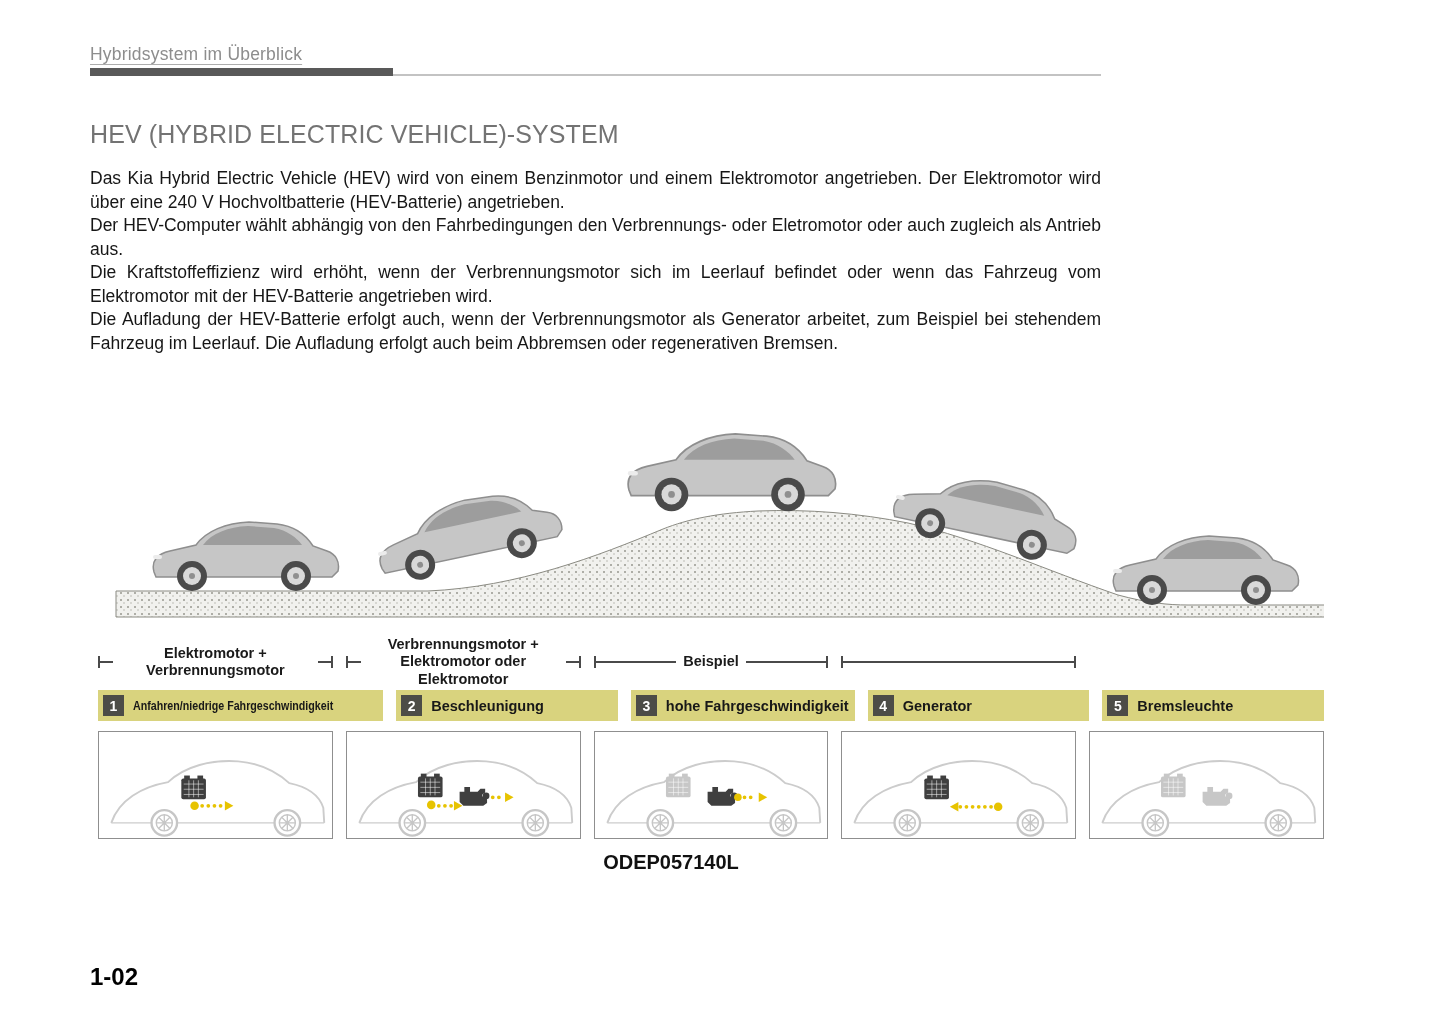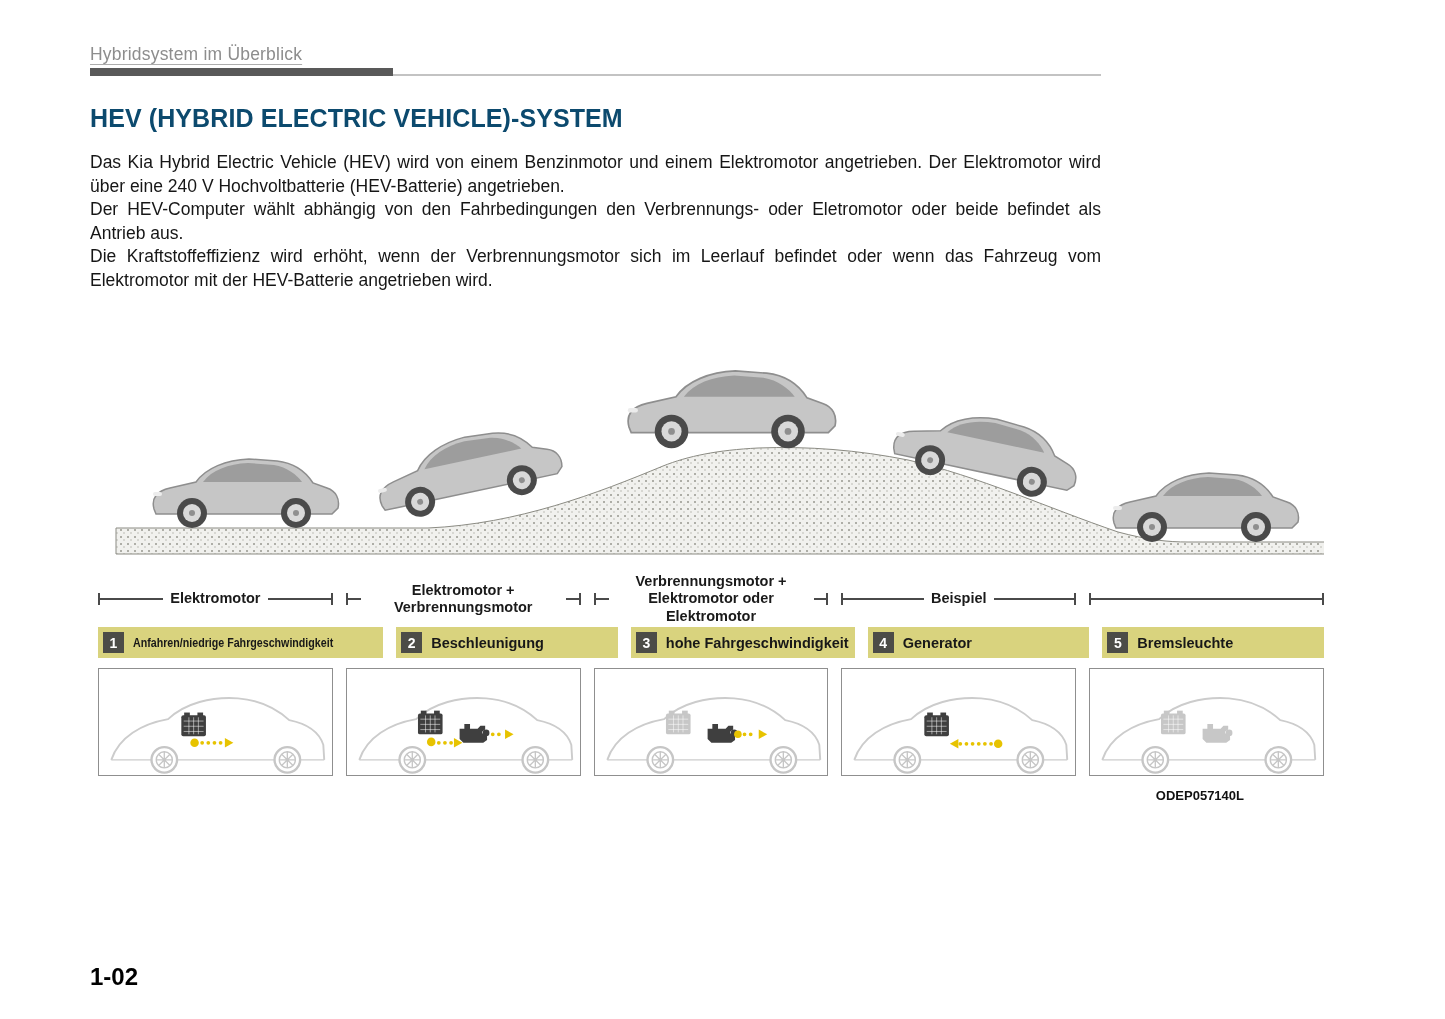--- a/index.html
+++ b/index.html
@@ -15,21 +15,21 @@
   .chapter-head { position:relative; height:36px; }
   .chapter-title {
     font-size:17.5px; color:#8d8d8d; letter-spacing:0.2px;
     text-decoration:underline; text-decoration-color:#adadad;
     text-underline-offset:4px; text-decoration-thickness:1px;
   }
   .head-rule-thin { position:absolute; left:0; right:0; top:30px; height:1.5px; background:#c3c3c3; }
   .head-rule-thick { position:absolute; left:0; top:24px; width:303px; height:8px; background:#595959; }
 
   
-  .doc-title { margin-top:24px; font-size:25px; font-weight:bold; color:#0c4a6e; letter-spacing:0.1px; }
+  .doc-title { margin-top:40px; font-size:25px; font-weight:normal; color:#737373; letter-spacing:0.1px; }
   .body-text { margin-top:18px; }
   .body-text p { font-size:17.5px; line-height:23.5px; text-align:justify; color:#161616; }
 
   
   .diagram { margin-top:26px; margin-left:8px; width:1226px; }
   .hill-svg { display:block; width:1226px; height:240px; }
 
   .row5 { display:grid; grid-template-columns:repeat(5,1fr); column-gap:13px; }
   .labels-row { margin-top:18px; }
 
@@ -52,21 +52,21 @@
   }
   .condition { margin-left:9px; font-weight:bold; font-size:14.5px; color:#181818; white-space:nowrap; }
   .bar-1 .condition { font-size:13px; transform:scaleX(0.82); transform-origin:left center; }
 
   .detail-box {
     margin-top:10px; height:108px; border:1px solid #8f8f8f; background:#fff;
     overflow:hidden;
   }
   .detail-box svg { display:block; width:100%; height:100%; }
 
-  .image-code { margin-top:12px; padding-right:80px; text-align:right; font-size:13px; font-weight:bold; color:#111; }
+  .image-code { margin-top:12px; padding-right:80px; text-align:center; font-size:20px; font-weight:bold; color:#111; }
 
   .page-number { position:absolute; left:90px; bottom:28px; font-size:24px; font-weight:bold; color:#000; }
 </style>
 </head>
 <body>
 
 <svg width="0" height="0" style="position:absolute" aria-hidden="true">
   <defs>
     <pattern id="stipple" width="7" height="7" patternUnits="userSpaceOnUse">
       <rect width="7" height="7" fill="#f1f1ee"></rect>
@@ -111,46 +111,40 @@
   <div class="chapter-head">
     <span class="chapter-title">Hybridsystem im Überblick</span>
     <div class="head-rule-thin"></div>
     <div class="head-rule-thick"></div>
   </div>
 
   <h1 class="doc-title">HEV (HYBRID ELECTRIC VEHICLE)-SYSTEM</h1>
 
   <div class="body-text">
     <p>Das Kia Hybrid Electric Vehicle (HEV) wird von einem Benzinmotor und einem Elektromotor angetrieben. Der Elektromotor wird über eine 240 V Hochvoltbatterie (HEV-Batterie) angetrieben.</p>
-    <p>Der HEV-Computer wählt abhängig von den Fahrbedingungen den Verbrennungs- oder Eletromotor oder beide befindet als Antrieb aus.</p>
+    <p>Der HEV-Computer wählt abhängig von den Fahrbedingungen den Verbrennungs- oder Eletromotor oder auch zugleich als Antrieb aus.</p>
     <p>Die Kraftstoffeffizienz wird erhöht, wenn der Verbrennungsmotor sich im Leerlauf befindet oder wenn das Fahrzeug vom Elektromotor mit der HEV-Batterie angetrieben wird.</p>
+    <p>Die Aufladung der HEV-Batterie erfolgt auch, wenn der Verbrennungsmotor als Generator arbeitet, zum Beispiel bei stehendem Fahrzeug im Leerlauf. Die Aufladung erfolgt auch beim Abbremsen oder regenerativen Bremsen.</p>
   </div>
 
   <div class="diagram">
 
     <svg class="hill-svg" viewBox="0 0 1226 240">
       <path d="M18,210 L330,210 C420,206 500,175 565,148 C590,138 620,132 660,130 C710,128 760,132 810,142 C880,158 950,190 1020,214 C1050,222 1070,224 1090,224 L1310,224 L1310,236 L18,236 Z" fill="url(#stipple)" stroke="#8b8b83" stroke-width="1"></path>
       <use href="#suv" transform="translate(48,133)"></use>
       <use href="#suv" transform="translate(275,111) rotate(-12 98 62)"></use>
       <use href="#suv" transform="translate(522,44) scale(1.12)"></use>
       <use href="#suv" transform="translate(785,91) rotate(12 98 62)"></use>
       <use href="#suv" transform="translate(1008,147)"></use>
     </svg>
 
     <div class="row5 labels-row">
       <div class="bracket">
         <span class="tick"></span>
           <span class="hline"></span>
-        <span class="bracket-label">Elektromotor</span>
-        <span class="hline"></span>
-          <span class="tick"></span>
-      </div>
-      <div class="bracket">
-        <span class="tick"></span>
-          <span class="hline"></span>
         <span class="bracket-label">Elektromotor + Verbrennungsmotor</span>
         <span class="hline"></span>
           <span class="tick"></span>
       </div>
       <div class="bracket">
         <span class="tick"></span>
           <span class="hline"></span>
         <span class="bracket-label">Verbrennungsmotor + Elektromotor oder Elektromotor</span>
         <span class="hline"></span>
           <span class="tick"></span>

